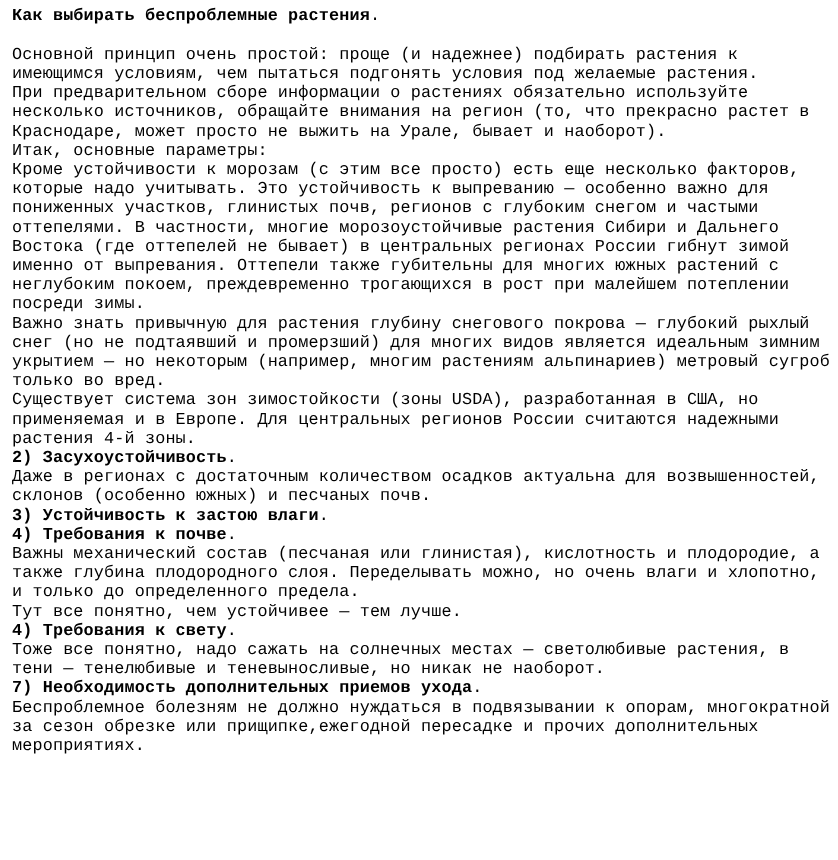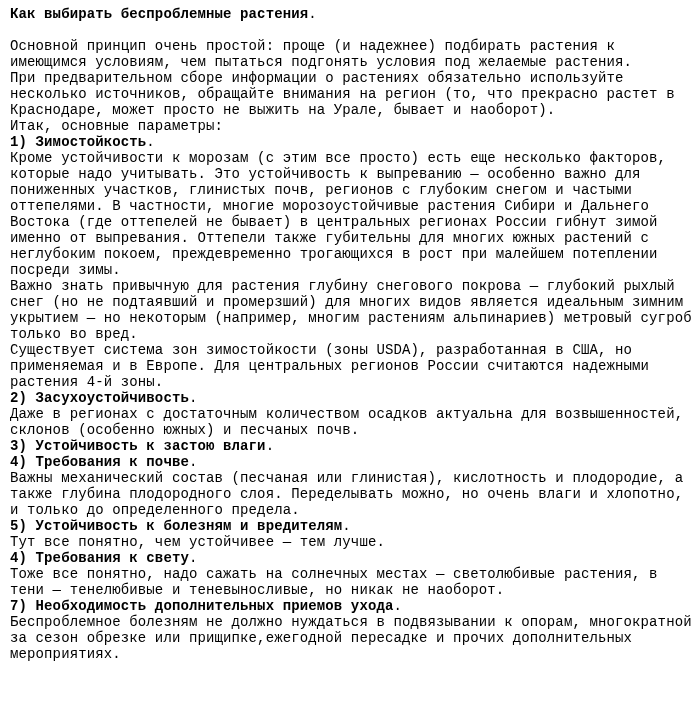--- a/index.html
+++ b/index.html
@@ -39,21 +39,20 @@
 
   <div class="blank"></div>
 
   <p class="para">Основной принцип очень простой: проще (и надежнее) подбирать растения к
 имеющимся условиям, чем пытаться подгонять условия под желаемые растения.
 При предварительном сборе информации о растениях обязательно используйте
 несколько источников, обращайте внимания на регион (то, что прекрасно растет в
 Краснодаре, может просто не выжить на Урале, бывает и наоборот).
 Итак, основные параметры:</p>
 
-  <p class="line heading"><b>1) Зимостойкость</b><span>.</span></p>
   <p class="para">Кроме устойчивости к морозам (с этим все просто) есть еще несколько факторов,
 которые надо учитывать. Это устойчивость к выпреванию — особенно важно для
 пониженных участков, глинистых почв, регионов с глубоким снегом и частыми
 оттепелями. В частности, многие морозоустойчивые растения Сибири и Дальнего
 Востока (где оттепелей не бывает) в центральных регионах России гибнут зимой
 именно от выпревания. Оттепели также губительны для многих южных растений с
 неглубоким покоем, преждевременно трогающихся в рост при малейшем потеплении
 посреди зимы.
 Важно знать привычную для растения глубину снегового покрова — глубокий рыхлый
 снег (но не подтаявший и промерзший) для многих видов является идеальным зимним
@@ -67,21 +66,20 @@
   <p class="para">Даже в регионах с достаточным количеством осадков актуальна для возвышенностей,
 склонов (особенно южных) и песчаных почв.</p>
 
   <p class="line heading"><b>3) Устойчивость к застою влаги</b><span>.</span></p>
 
   <p class="line heading"><b>4) Требования к почве</b><span>.</span></p>
   <p class="para">Важны механический состав (песчаная или глинистая), кислотность и плодородие, а
 также глубина плодородного слоя. Переделывать можно, но очень влаги и хлопотно,
 и только до определенного предела.</p>
 
-  <p class="line heading"><b>5) Устойчивость к болезням и вредителям</b><span>.</span></p>
   <p class="para">Тут все понятно, чем устойчивее — тем лучше.</p>
 
   <p class="line heading"><b>4) Требования к свету</b><span>.</span></p>
   <p class="para">Тоже все понятно, надо сажать на солнечных местах — светолюбивые растения, в
 тени — тенелюбивые и теневыносливые, но никак не наоборот.</p>
 
   <p class="line heading"><b>7) Необходимость дополнительных приемов ухода</b><span>.</span></p>
   <p class="para">Беспроблемное болезням не должно нуждаться в подвязывании к опорам, многократной
 за сезон обрезке или прищипке,ежегодной пересадке и прочих дополнительных
 мероприятиях.</p>

